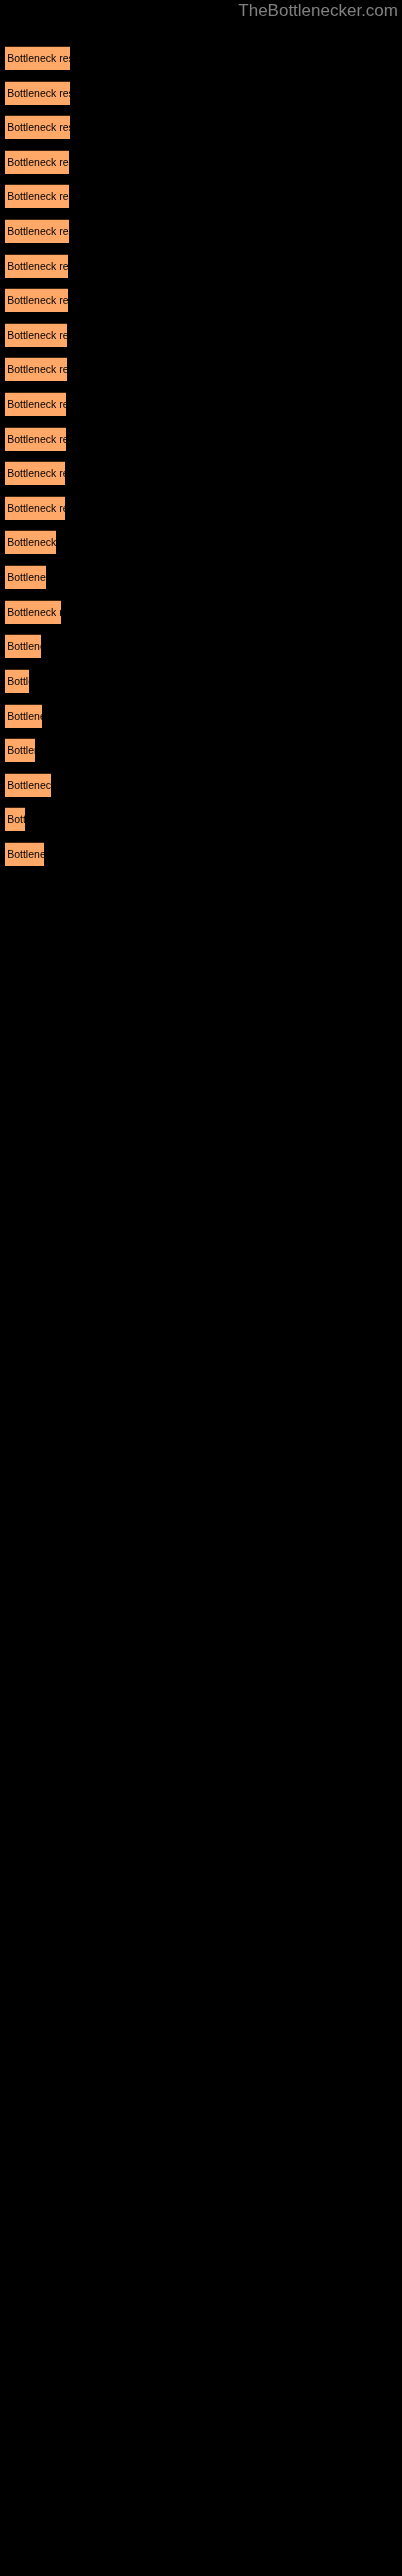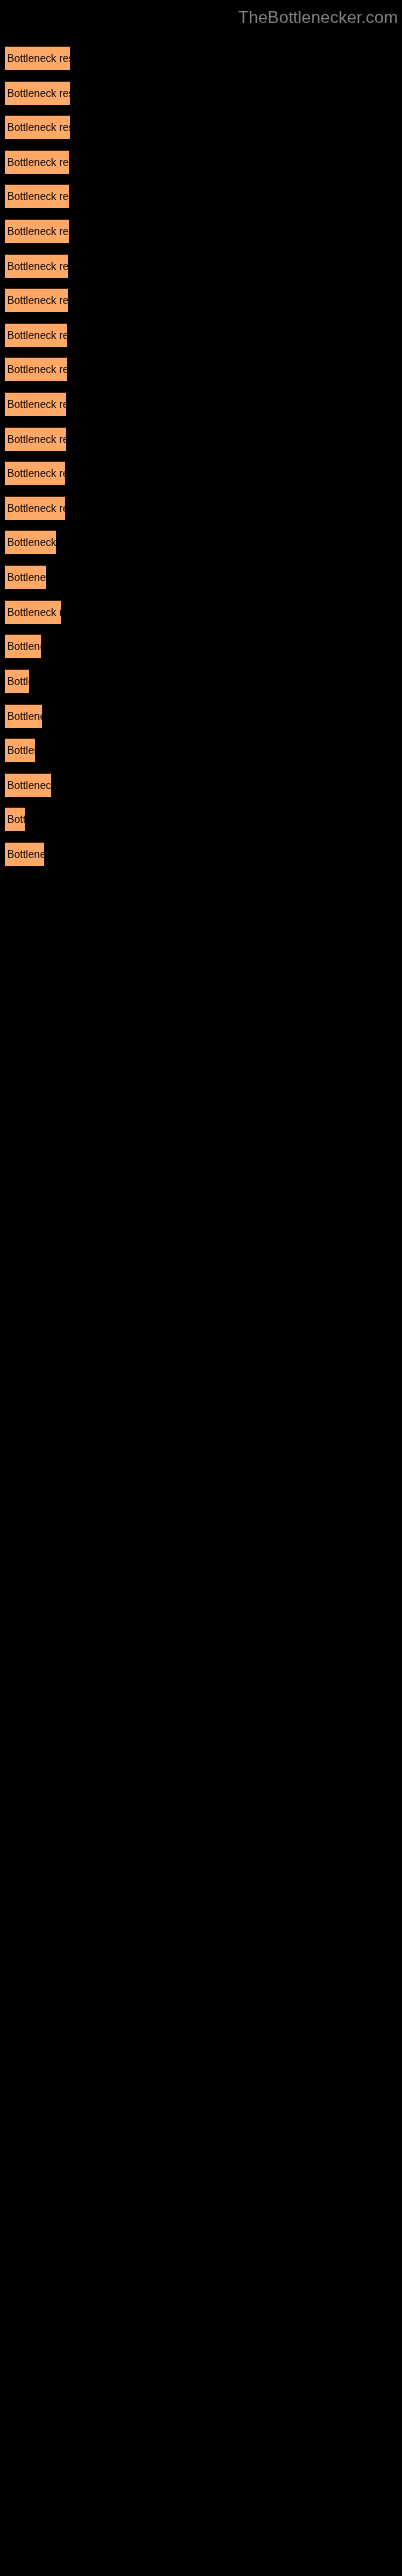--- a/index.html
+++ b/index.html
@@ -9,21 +9,21 @@
   }
   body {
     width: 403px;
     height: 2576px;
     position: relative;
     overflow: hidden;
     font-family: "Liberation Sans", sans-serif;
   }
   #site-title {
     position: absolute;
-    top: 7px;
+    top: 0px;
     left: 0px;
     width: 398px;
     text-align: right;
     color: #808080;
     font-size: 17px;
     font-family: "Liberation Sans", sans-serif;
     line-height: 22.5px;
     letter-spacing: 0px;
     white-space: nowrap;
   }

